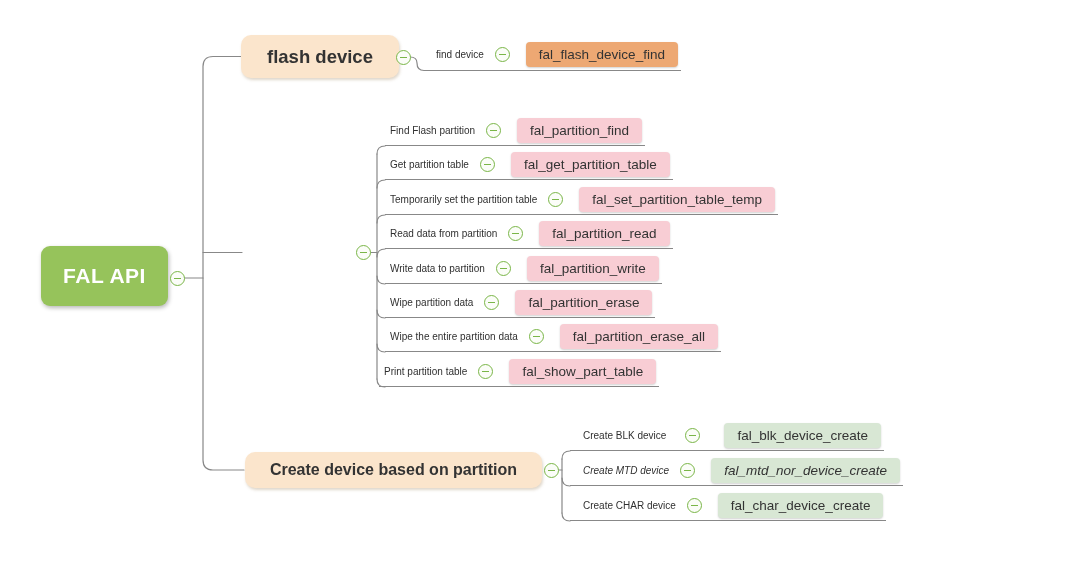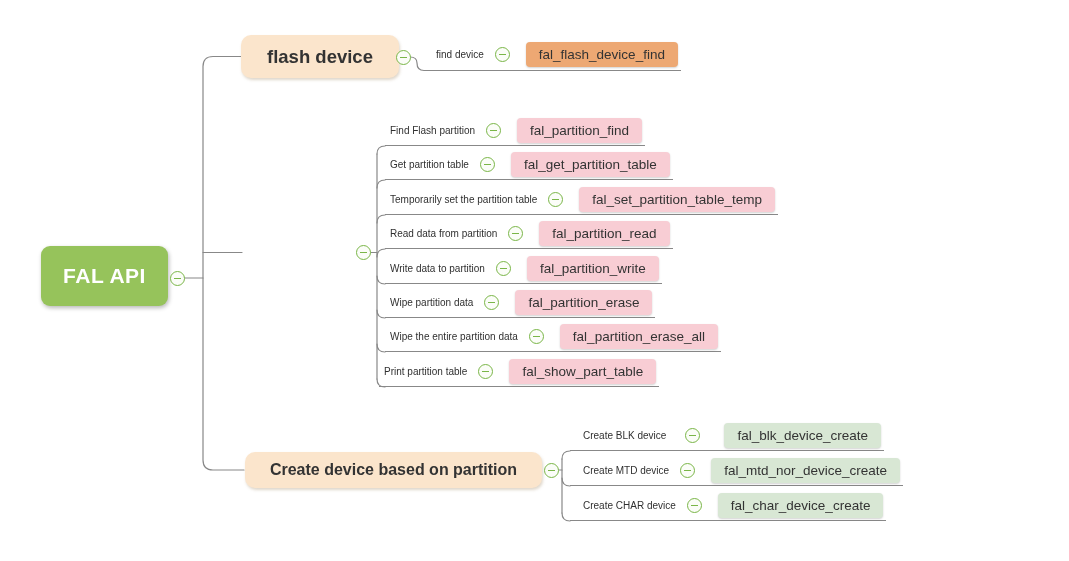--- a/index.html
+++ b/index.html
@@ -185,21 +185,21 @@
       </span>
       <span class="api-box" style="background:#F8CDD4">fal_show_part_table</span>
     </div>
     <div class="child-row" style="left: 570px; top: 420px; padding-left: 13px; gap: 8px;">
       <span class="child-label">Create BLK device</span>
       <span class="collapse inline">
         <span class="dash"></span>
       </span>
       <span class="api-box" style="background:#D8E7D4">fal_blk_device_create</span>
     </div>
-    <div class="child-row" style="left: 570px; top: 455px; padding-left: 13px;">
+    <div class="child-row" style="left: 570px; top: 455px; padding-left: 13px; font-style: italic;">
       <span class="child-label">Create MTD device</span>
       <span class="collapse inline">
         <span class="dash"></span>
       </span>
       <span class="api-box" style="background:#D8E7D4">fal_mtd_nor_device_create</span>
     </div>
     <div class="child-row" style="left: 570px; top: 490px; padding-left: 13px;">
       <span class="child-label">Create CHAR device</span>
       <span class="collapse inline">
         <span class="dash"></span>

